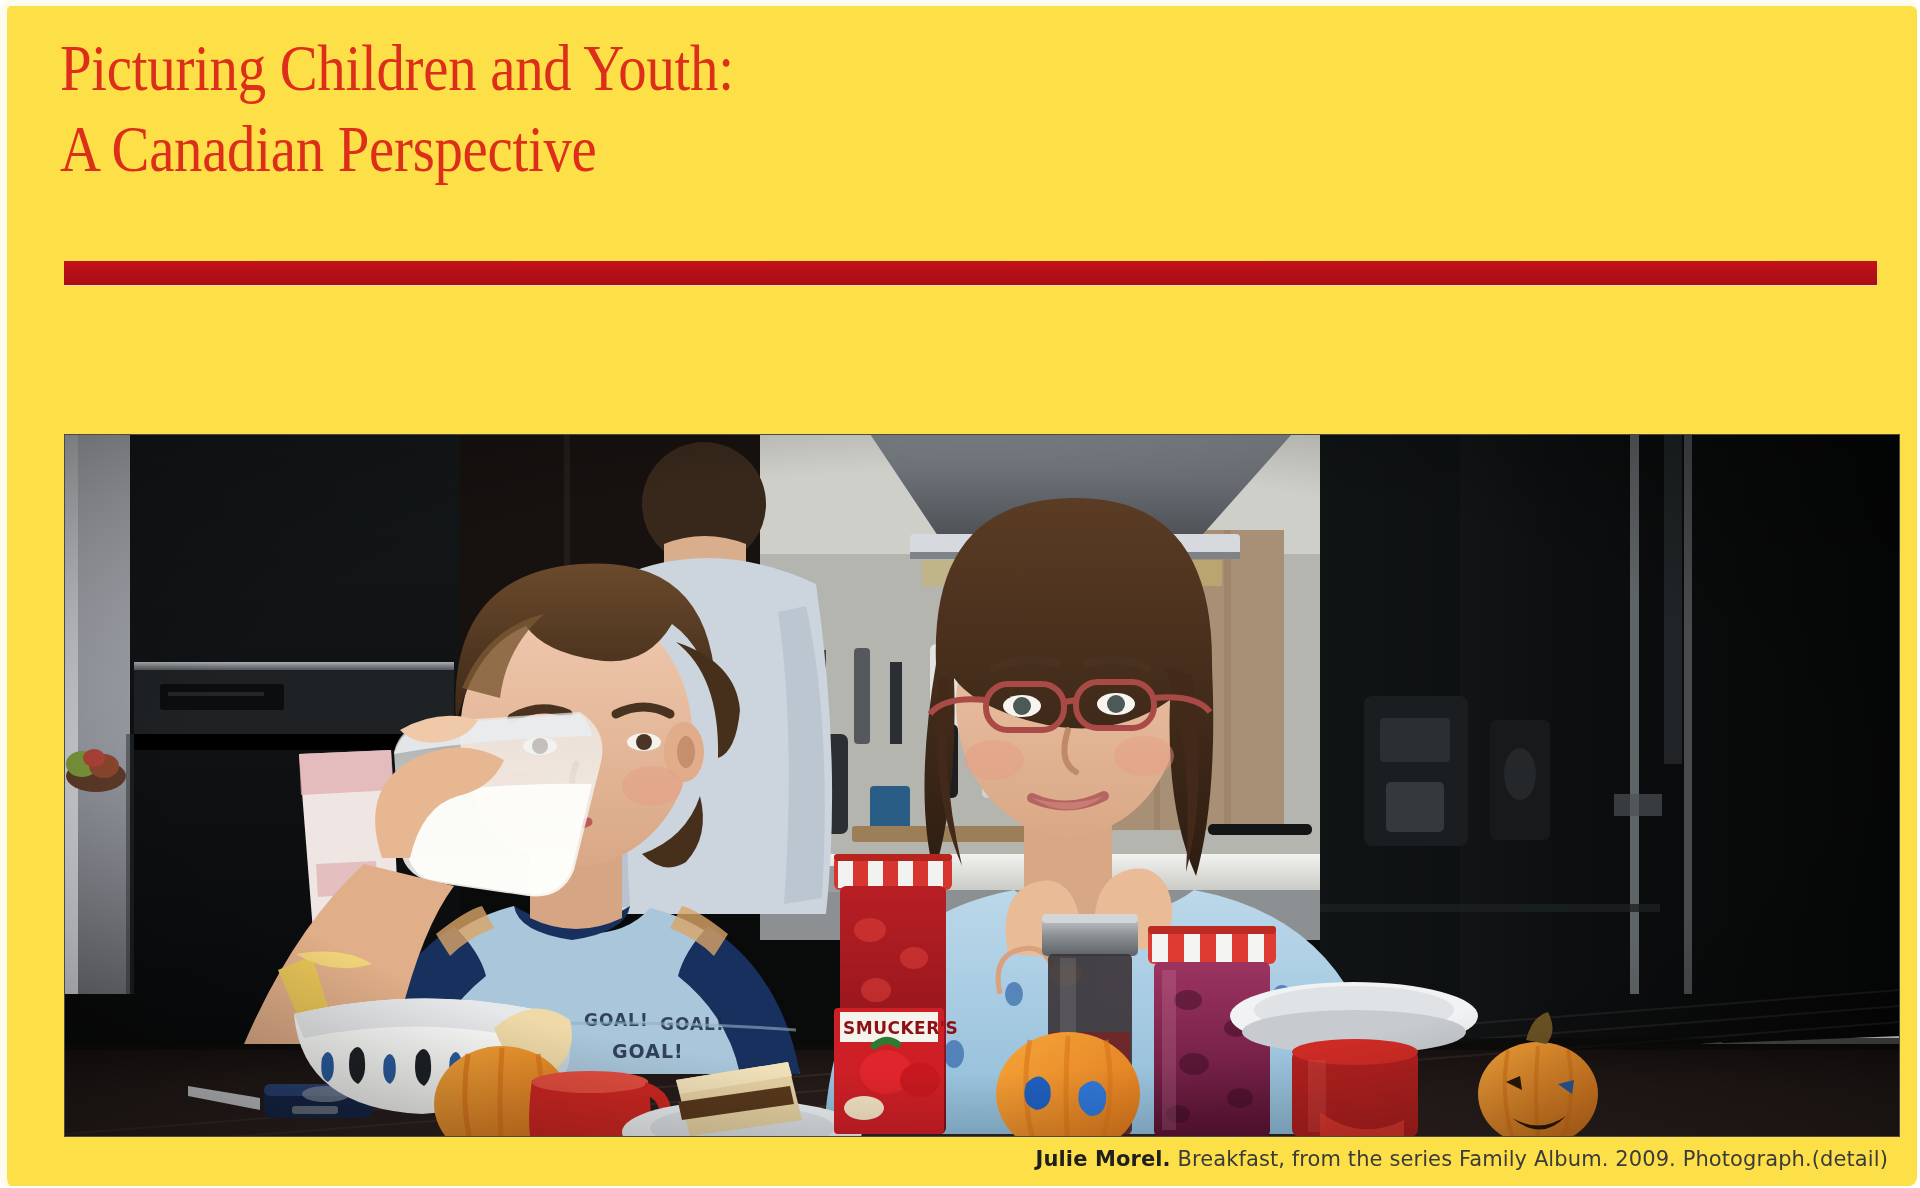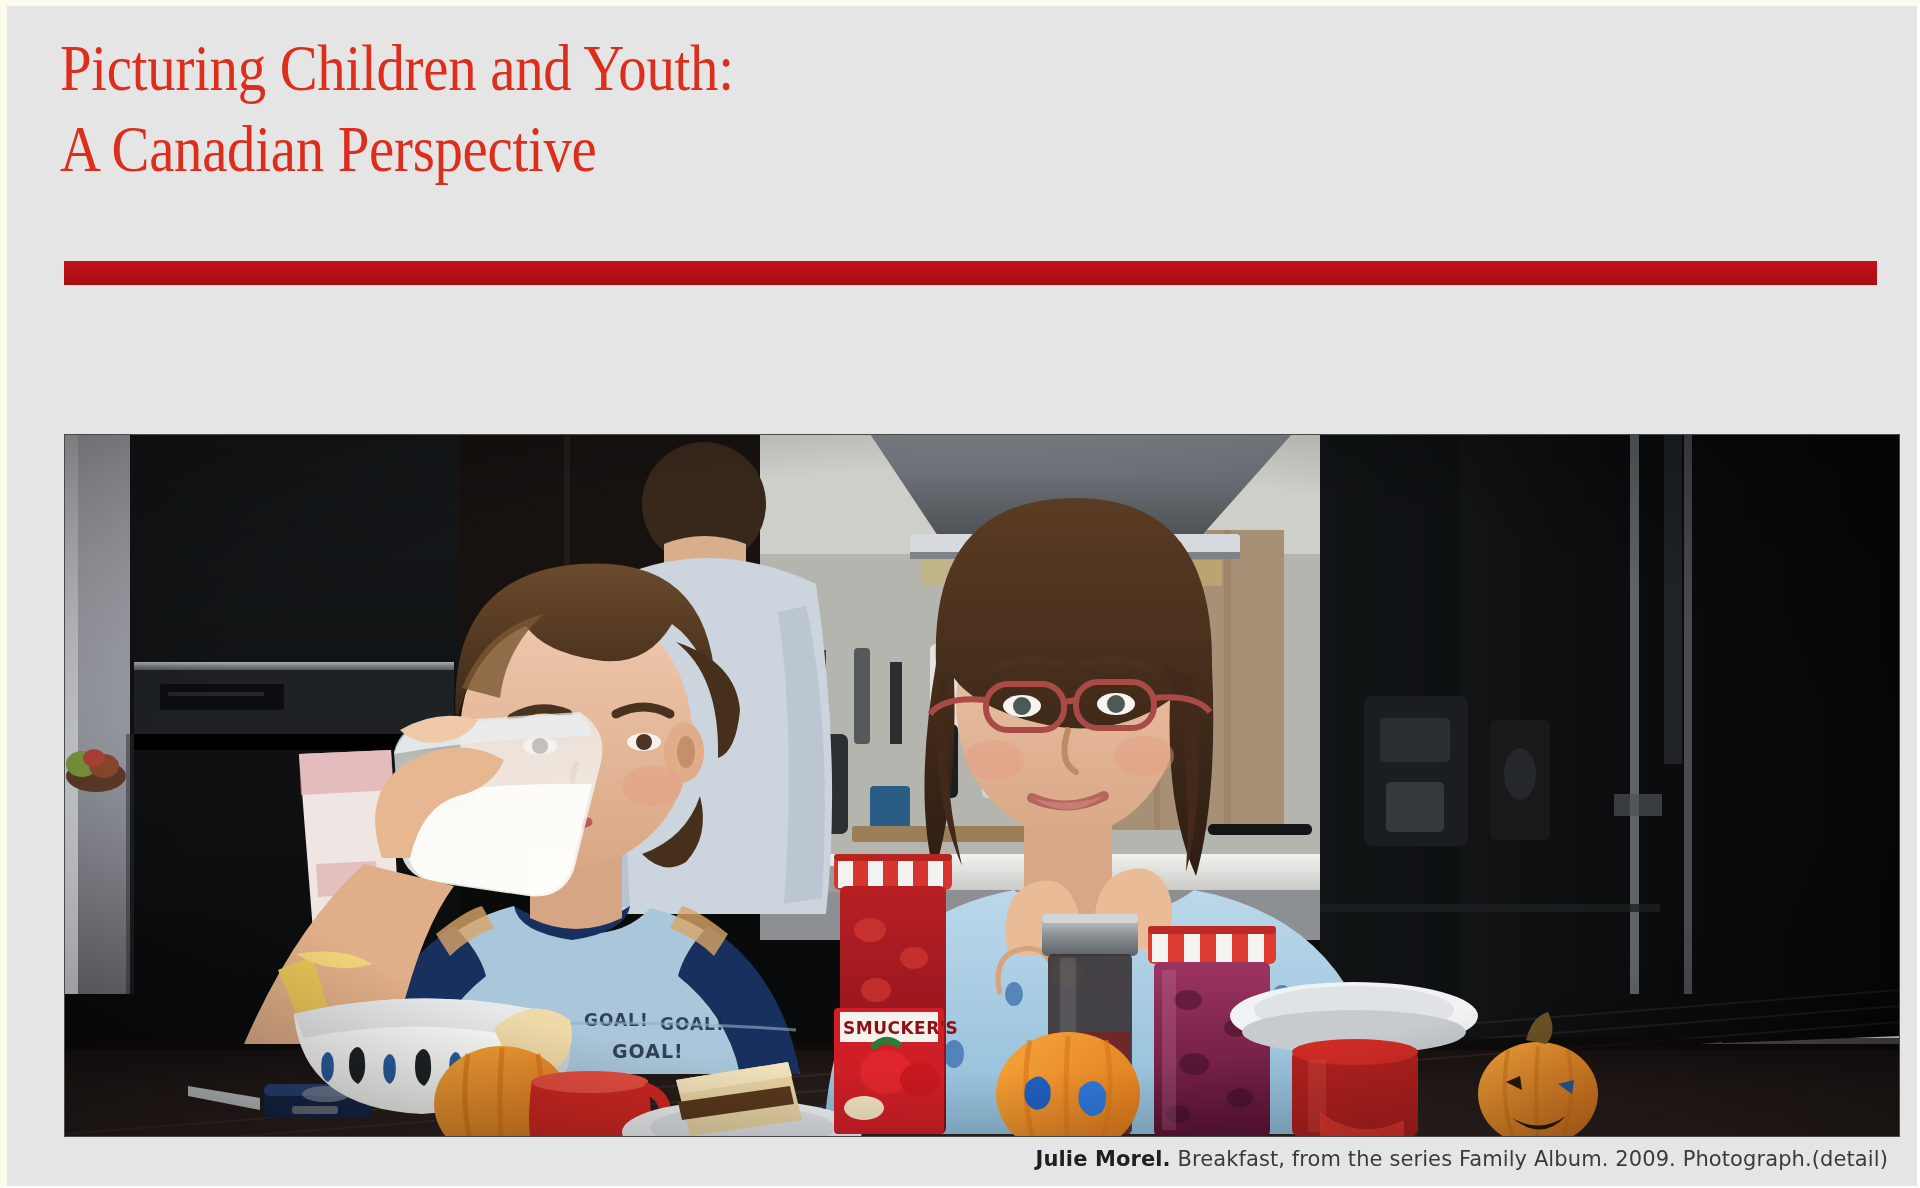--- a/index.html
+++ b/index.html
@@ -13,26 +13,27 @@
     height: 1188px;
     overflow: hidden;
     font-family: "Liberation Sans", sans-serif;
     position: relative;
   }
 
   
   #page {
     position: absolute;
     inset: 0;
-    background: #e5e5e5;
+    background: #fde047;
     border-left: 7px solid #fdfbec;
     border-top: 6px solid #fdfbee;
     border-right: 3px solid #fefefc;
     border-bottom: 2px solid #fefefc;
     box-sizing: border-box;
+    border-radius: 11px;
   }
 
   
   #header {
     position: absolute;
     left: 0; top: 0;
     width: 100%;
   }
   #title {
     position: absolute;

